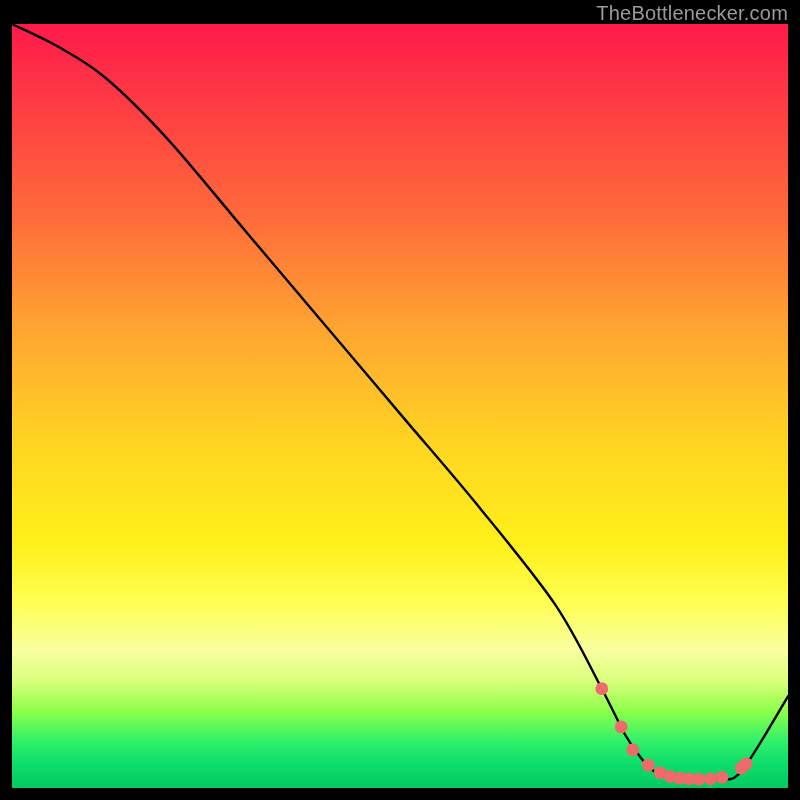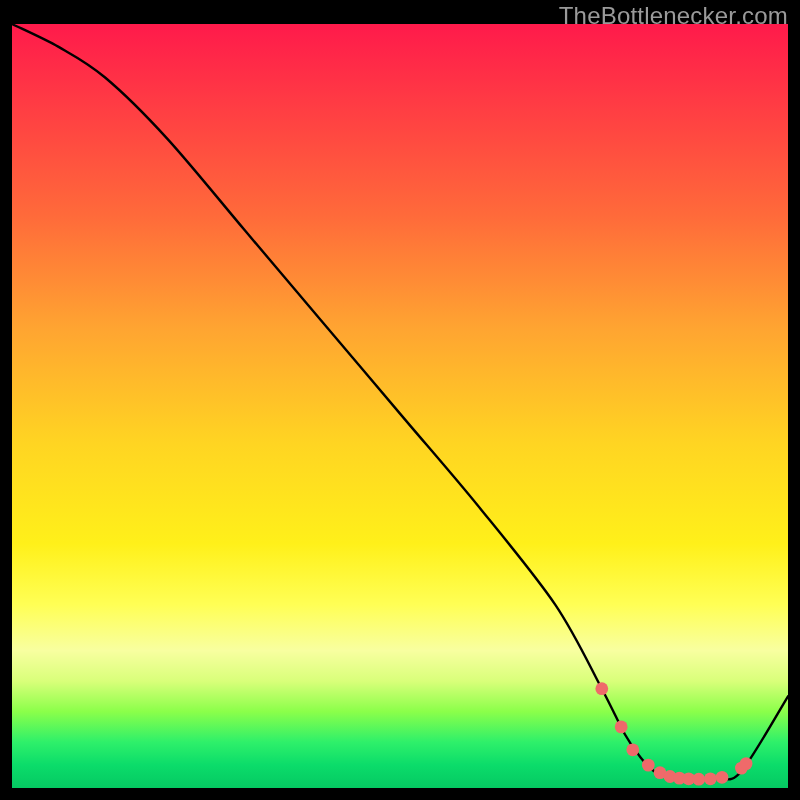--- a/index.html
+++ b/index.html
@@ -39,21 +39,21 @@
       #2ef06a 94%,
       #0bdc6a 97%,
       #05c962 100%
     );
   }
   .attribution {
     position: absolute;
     top: 2px;
     right: 12px;
     color: #9a9a9a;
-    font-size: 24px;
+    font-size: 20px;
     letter-spacing: 0.2px;
     user-select: none;
   }
   svg.curve {
     position: absolute;
     inset: 0;
     width: 100%;
     height: 100%;
     overflow: visible;
   }

